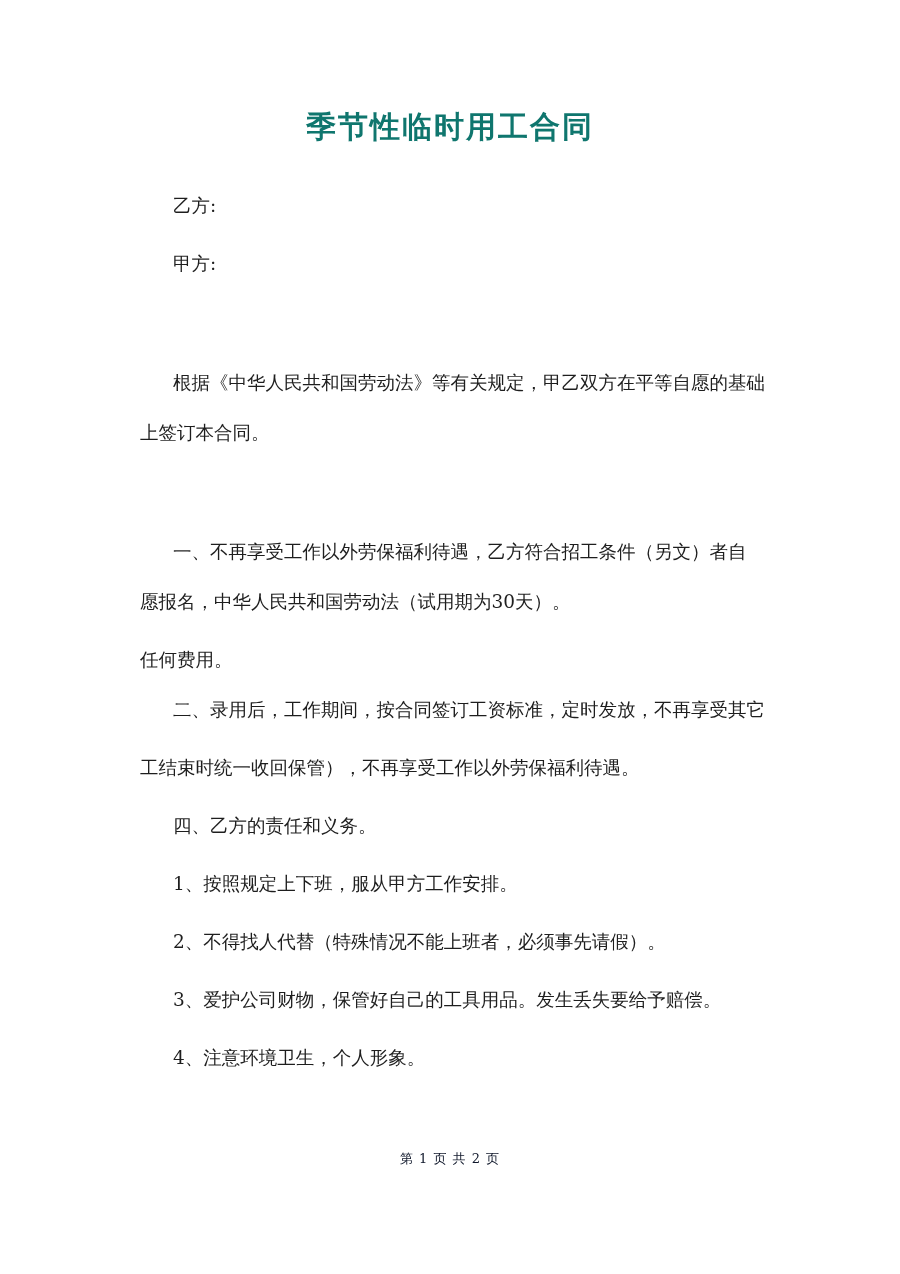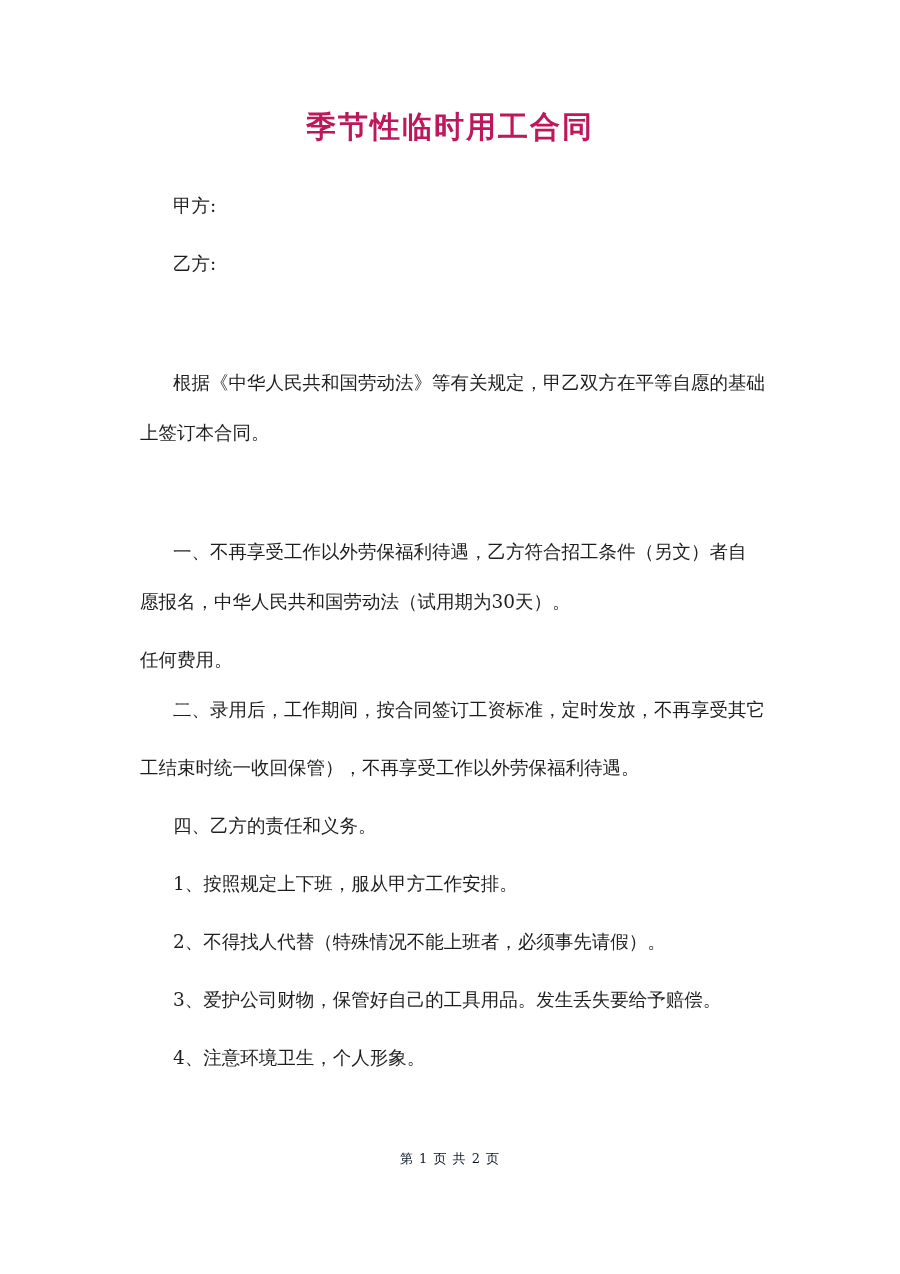--- a/index.html
+++ b/index.html
@@ -17,21 +17,21 @@
   }
   .title {
     margin: 0;
     padding-top: 105px;
     text-align: center;
     font-family: "Liberation Sans", sans-serif;
     font-weight: 700;
     font-size: 30px;
     line-height: 44px;
     letter-spacing: 2px;
-    color: #be185d;
+    color: #0f766e;
   }
   .content {
     margin-top: 32px;
     padding: 0 130px 0 140px;
     font-size: 18.5px;
     color: #1e1e1e;
   }
   .para {
     margin: 0 0 8px 0;
   }
@@ -61,25 +61,25 @@
 </head>
 <body>
 
 <div class="page">
 
   <h1 class="title">季节性临时用工合同</h1>
 
   <div class="content">
 
     <div class="para">
-      <div class="line first">甲方:</div>
+      <div class="line first">乙方:</div>
     </div>
 
     <div class="para">
-      <div class="line first">乙方:</div>
+      <div class="line first">甲方:</div>
     </div>
 
     <div class="spacer"></div>
 
     <div class="para">
       <div class="line first">根据《中华人民共和国劳动法》等有关规定，甲乙双方在平等自愿的基础</div>
       <div class="line">上签订本合同。</div>
     </div>
 
     <div class="spacer"></div>

